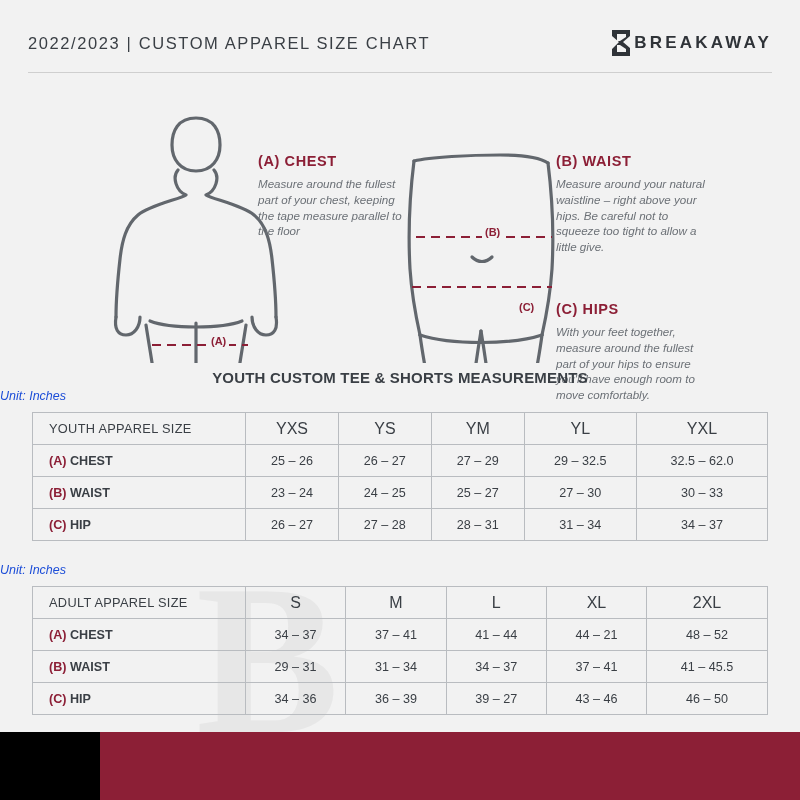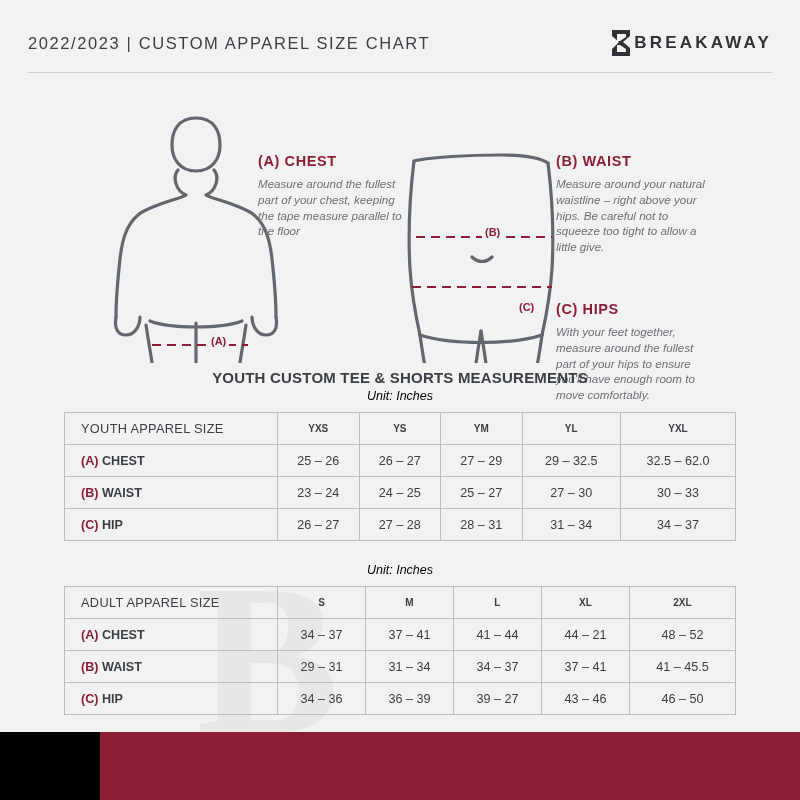--- a/index.html
+++ b/index.html
@@ -112,50 +112,50 @@
     margin-top: 6px;
   }
   .sec-title {
     text-align: center;
     font-size: 15px;
     font-weight: bold;
     color: #3a3f45;
     letter-spacing: 0.2px;
   }
   .sec-unit {
-    text-align: center;
+    text-align: left;
     font-size: 12.5px;
     font-style: italic;
-    color: #000000;
+    color: #1d4ed8;
     margin-top: 3px;
     margin-bottom: 9px;
   }
   
   table.size {
     border-collapse: collapse;
-    width: 672px;
+    width: 736px;
     margin: 0 auto;
     background: transparent;
   }
   table.size th, table.size td {
     border: 1px solid #b9bcc0;
     height: 31px;
     font-size: 12.6px;
     color: #3a3f45;
     text-align: center;
     padding: 0 4px;
   }
   table.size th.rowhead, table.size td.rowhead {
     text-align: left;
     padding-left: 16px;
     width: 192px;
   }
   table.size thead th {
-    font-weight: bold;
-    font-size: 10px;
+    font-weight: normal;
+    font-size: 16px;
     text-align: center;
   }
   table.size thead th.rowhead {
     font-weight: normal;
     font-size: 12.8px;
     letter-spacing: 0.3px;
   }
   td.rowhead .tag {
     color: #8c1f36;
     font-weight: bold;

